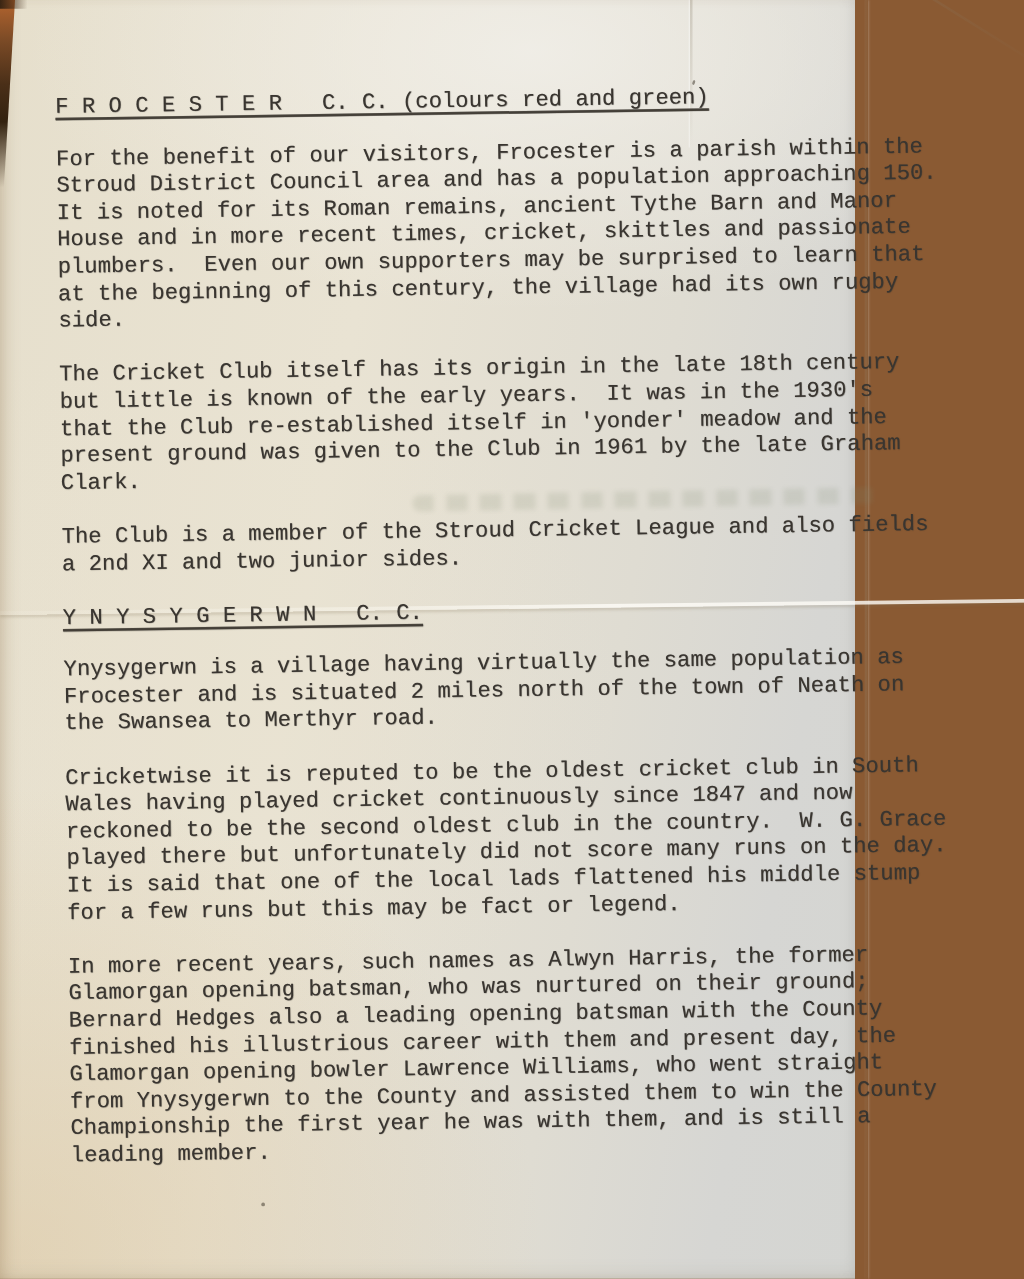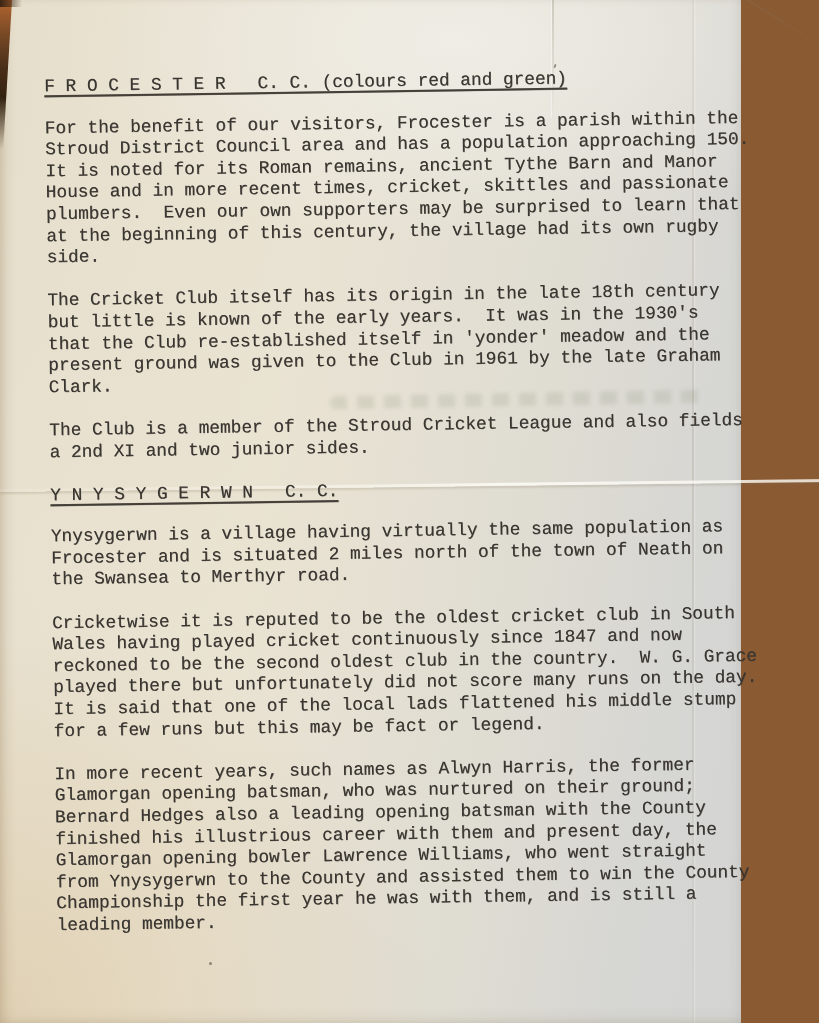--- a/index.html
+++ b/index.html
@@ -11,21 +11,21 @@
     height: 1023px;
     overflow: hidden;
     background: #8a5a33;
     font-family: "Liberation Mono", "DejaVu Sans Mono", monospace;
   }
 
   
   .paper {
     position: absolute;
     left: 0; top: 0;
-    width: 741px;
+    width: 684px;
     height: 1023px;
     background:
       radial-gradient(620px 320px at 62% 4%, rgba(241,239,233,0.85), rgba(241,239,233,0) 65%),
       radial-gradient(700px 620px at 2% 98%, rgba(217,192,150,0.45), rgba(217,192,150,0) 60%),
       radial-gradient(520px 420px at 20% 55%, rgba(233,226,208,0.55), rgba(233,226,208,0) 70%),
       linear-gradient(100deg, #e6dfcc 0%, #e9e3d3 38%, #dfdcd2 68%, #d6d6d3 86%, #d4d5d2 100%);
     box-shadow:
       inset 10px 0 14px -8px rgba(125, 92, 52, 0.30),
       inset -8px 0 12px -8px rgba(110, 110, 110, 0.18),
       inset 0 -10px 16px -10px rgba(120, 105, 75, 0.18);

